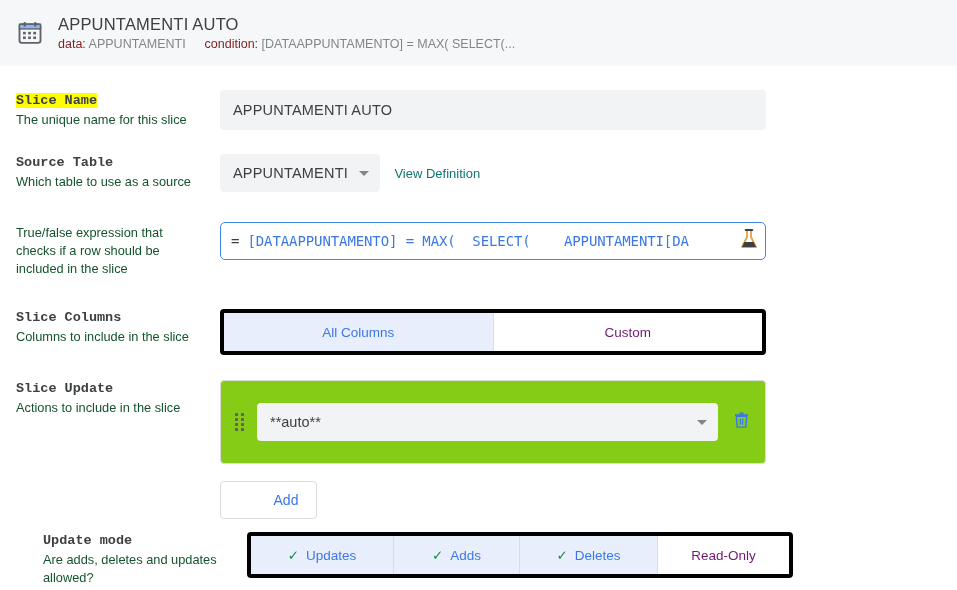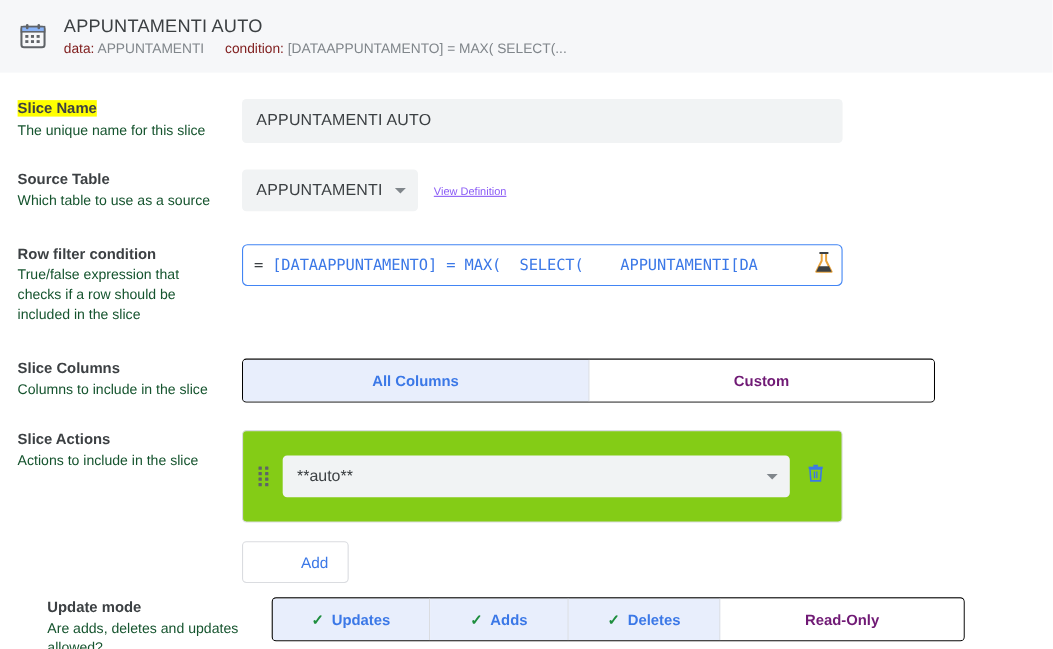--- a/index.html
+++ b/index.html
@@ -68,20 +68,21 @@
   .field-col {
     flex: 1 1 auto;
     padding-left: 15px;
     box-sizing: border-box;
   }
   .lbl {
     font-size: 13.5px;
     font-weight: bold;
     color: #3c4043;
     line-height: 17px;
+    font-family: Liberation Mono, monospace;
   }
   .lbl.hl {
     background: #ffff00;
     display: inline;
     box-decoration-break: clone;
     -webkit-box-decoration-break: clone;
   }
   .sub {
     font-size: 12.8px;
     color: #14532d;
@@ -118,23 +119,22 @@
     letter-spacing: .2px;
   }
   .caret {
     width: 0; height: 0;
     border-left: 5px solid transparent;
     border-right: 5px solid transparent;
     border-top: 5px solid #80868b;
     margin-left: 11px;
   }
   .link {
-    font-size: 10px;
-    color: #8b5cf6;
-    text-decoration: underline;
+    font-size: 13px;
+    color: #0f766e;
     display: inline-block;
     margin-top: 12px;
     margin-left: 10px;
     cursor: pointer;
   }
 
   .formula {
     width: 546px;
     height: 38px;
     box-sizing: border-box;
@@ -159,28 +159,27 @@
     color: #3b78e7;
     white-space: pre;
     overflow: hidden;
     flex: 1 1 auto;
     letter-spacing: -0.1px;
   }
   .flask { flex: 0 0 auto; margin-left: 2px; }
 
   
   .seg {
-    width: 630px;
-    display: flex;
-    border: 1px solid #000000;
+    width: 546px;
+    display: flex;
+    border: 4px solid #000000;
     border-radius: 4px;
     overflow: hidden;
     box-sizing: border-box;
     background: #fff;
-    font-weight: bold;
   }
   .seg .opt {
     flex: 1 1 0;
     height: 38px;
     display: flex;
     align-items: center;
     justify-content: center;
     font-size: 13.5px;
     color: #701a75;
     background: #fff;
@@ -302,21 +301,20 @@
       <div class="select-btn">
         <span>APPUNTAMENTI</span>
         <span class="caret"></span>
       </div>
       <div class="link">View Definition</div>
     </div>
   </div>
 
   <div class="row" style="margin-top:30px;">
     <div class="label-col">
-      <div class="lbl">Row filter condition</div>
       <div class="sub">True/false expression that checks if a row should be included in the slice</div>
     </div>
     <div class="field-col">
       <div class="formula">
         <span class="eq">=</span>
         <span class="expr">[DATAAPPUNTAMENTO] = MAX(  SELECT(    APPUNTAMENTI[DA</span>
         <span class="flask">
           <svg width="20" height="22" viewBox="0 0 20 22">
             <path d="M8 2 V9 L3 19 H17 L12 9 V2 Z" fill="none" stroke="#e8a33d" stroke-width="1.8" stroke-linejoin="round"></path>
             <path d="M5.4 14 H14.6 L17 19 H3 Z" fill="#3c4043"></path>
@@ -335,21 +333,21 @@
     <div class="field-col">
       <div class="seg">
         <div class="opt on">All Columns</div>
         <div class="opt">Custom</div>
       </div>
     </div>
   </div>
 
   <div class="row" style="margin-top:25px;">
     <div class="label-col">
-      <div class="lbl">Slice Actions</div>
+      <div class="lbl">Slice Update</div>
       <div class="sub">Actions to include in the slice</div>
     </div>
     <div class="field-col">
       <div class="action-card">
         <span class="drag">
           <i></i>
             <i></i>
             <i></i>
             <i></i>
             <i></i>

